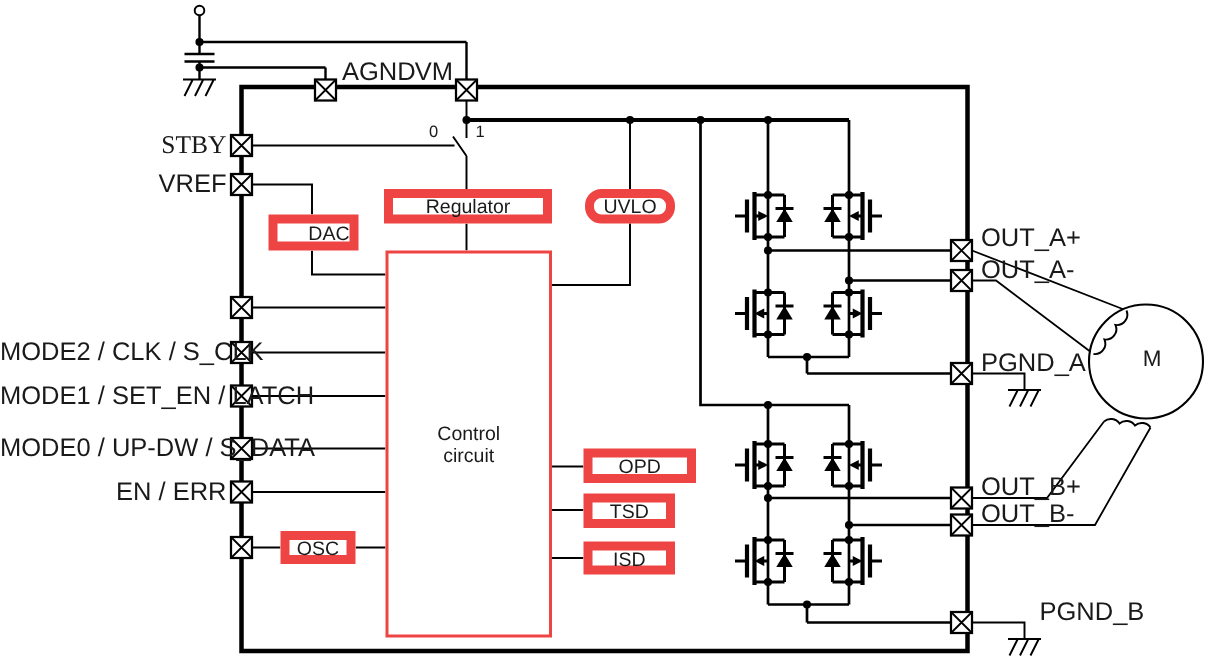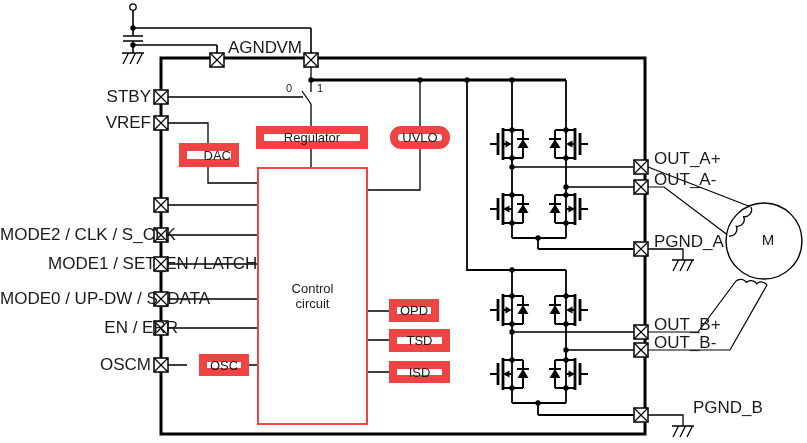--- a/index.html
+++ b/index.html
@@ -8,21 +8,21 @@
   svg{position:absolute;left:0;top:0;}
   .w12{stroke:#000;stroke-width:1.2;fill:none}
   .w13{stroke:#000;stroke-width:1.3;fill:none}
   .w15{stroke:#000;stroke-width:1.6;fill:none}
   .w17{stroke:#000;stroke-width:1.8;fill:none}
   .w2{stroke:#000;stroke-width:2;fill:none}
   .w27{stroke:#000;stroke-width:2.8;fill:none}
   .w3{stroke:#000;stroke-width:3;fill:none}
   .lbl{position:absolute;font-size:17px;line-height:14px;height:14px;white-space:nowrap;}
   .r{text-align:right;width:151px;left:0;}
-  .blk{position:absolute;border:8px solid #ef4444;background:#fff;display:flex;
+  .blk{position:absolute;border:6px solid #ef4444;background:#fff;display:flex;
        align-items:center;justify-content:center;font-size:13px;text-align:center;box-sizing:border-box;}
   .thickblk{border-width:2.5px;}
   .sw{position:absolute;font-size:11px;width:14px;text-align:center;line-height:13px;}
   .motorlbl{position:absolute;font-size:15px;text-align:center;}
 </style>
 </head>
 <body>
 
 <div id="canvas">
 
@@ -156,46 +156,45 @@
     </div>
 <div class="blk" style="left:390px;top:126px;width:60px;height:23px;border-radius:11px;">
       <span>UVLO</span>
     </div>
 <div class="blk" style="left:179px;top:143px;width:60px;height:24px;justify-content:flex-end;">
       <span>DAC</span>
     </div>
 <div class="blk thickblk" style="left:257px;top:167px;width:111px;height:258px;">
       <span style="width:70px;">Control circuit</span>
     </div>
-<div class="blk" style="left:389px;top:299px;width:50px;height:23px;">
+<div class="blk" style="left:389px;top:299px;width:75px;height:23px;">
       <span>OPD</span>
     </div>
 <div class="blk" style="left:389px;top:329px;width:61px;height:23px;">
       <span>TSD</span>
     </div>
 <div class="blk" style="left:389px;top:361px;width:61px;height:22px;">
       <span>ISD</span>
     </div>
-<div class="blk" style="left:187px;top:354px;width:50px;height:22px;margin-left:12px;">
+<div class="blk" style="left:187px;top:354px;width:50px;height:22px;">
       <span>OSC</span>
     </div>
 
 <div class="lbl" style="left:270px;top:41px;width:32px;text-align:right;">VM</div>
 <div class="lbl" style="left:228px;top:41px;">AGND</div>
 
 <div class="sw" style="left:282px;top:82px;">0</div>
 <div class="sw" style="left:313px;top:82px;">1</div>
 
-<div class="lbl r" style="top:90px;">STBY</div>
+<div class="lbl r" style="top:90px;font-family:Liberation Serif, serif;">STBY</div>
 <div class="lbl r" style="top:116px;">VREF</div>
 <div class="lbl r" style="top:228px;">MODE2 / CLK / S_CLK</div>
-<div class="lbl r" style="top:257px;margin-left:48px;">MODE1 / SET_EN / LATCH</div>
+<div class="lbl r" style="top:257px;">MODE1 / SET_EN / LATCH</div>
 <div class="lbl r" style="top:292px;">MODE0 / UP-DW / S_DATA</div>
-<div class="lbl r" style="top:321px;padding-left:27px;">EN / ERR</div>
-<div class="lbl r" style="top:358px;">OSCM</div>
+<div class="lbl r" style="top:321px;">EN / ERR</div>
 
 <div class="lbl" style="left:654px;top:152px;">OUT_A+</div>
 <div class="lbl" style="left:654px;top:173px;">OUT_A-</div>
 <div class="lbl" style="left:654px;top:235px;">PGND_A</div>
 <div class="lbl" style="left:654px;top:318px;">OUT_B+</div>
 <div class="lbl" style="left:654px;top:336px;">OUT_B-</div>
 <div class="lbl" style="left:654px;top:401px;padding-left:39px;">PGND_B</div>
 
 <div class="motorlbl" style="left:752px;top:231px;width:32px;height:18px;line-height:18px;">M</div>
 

